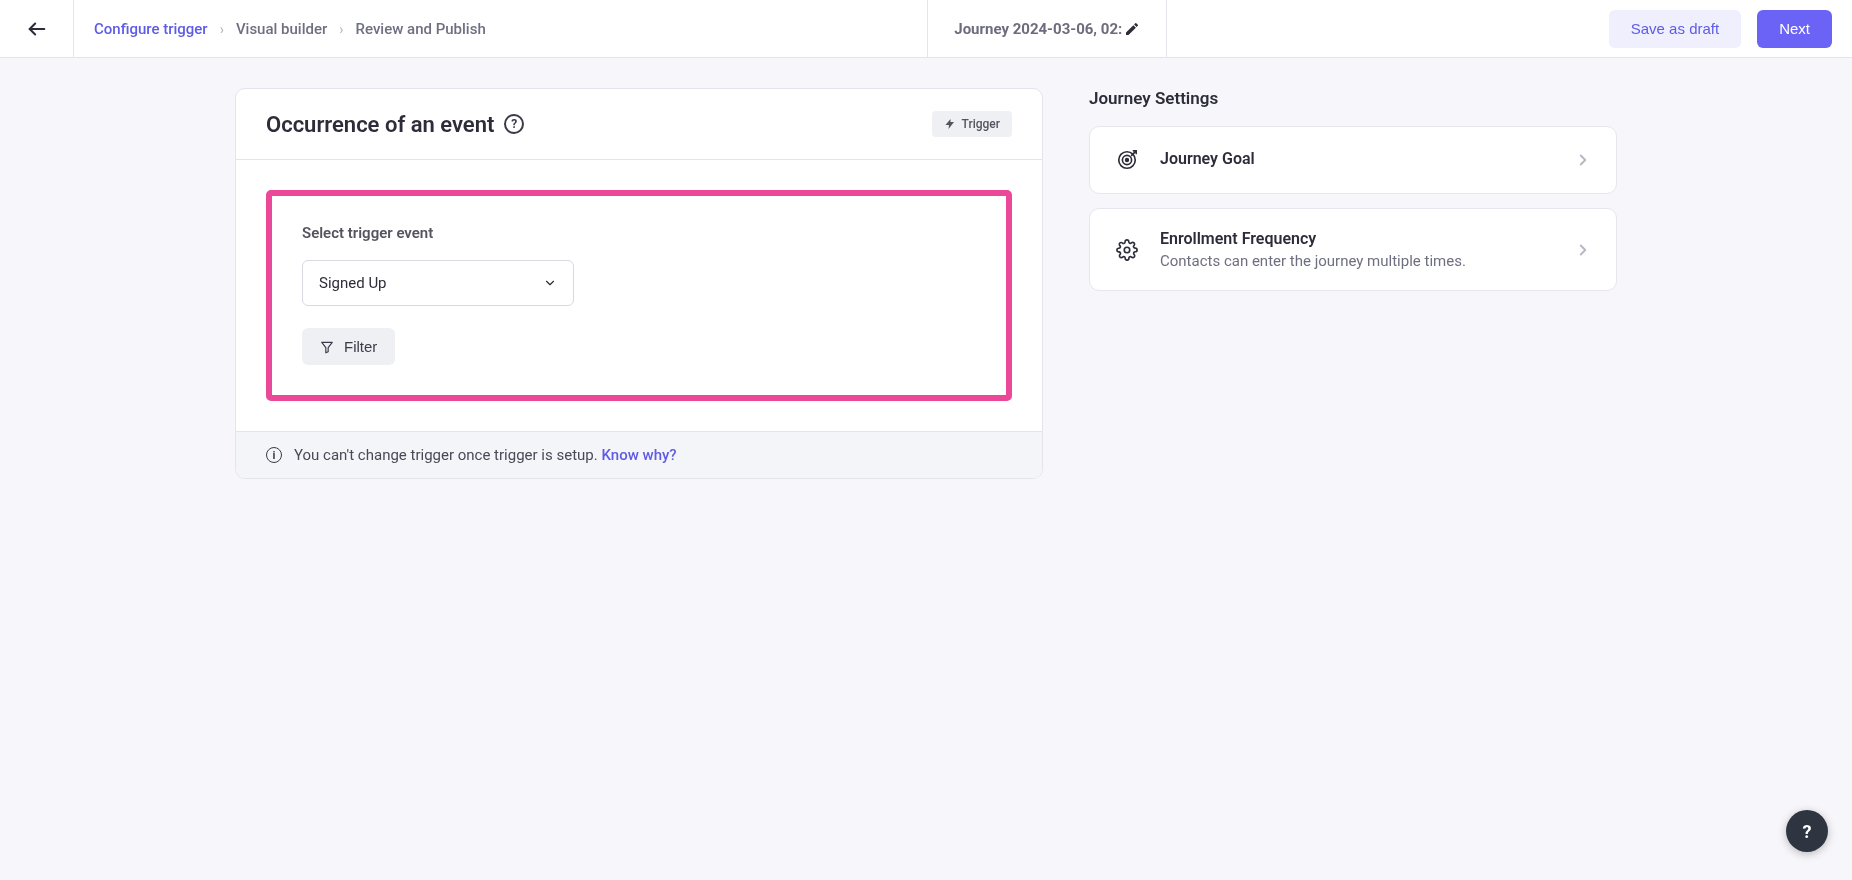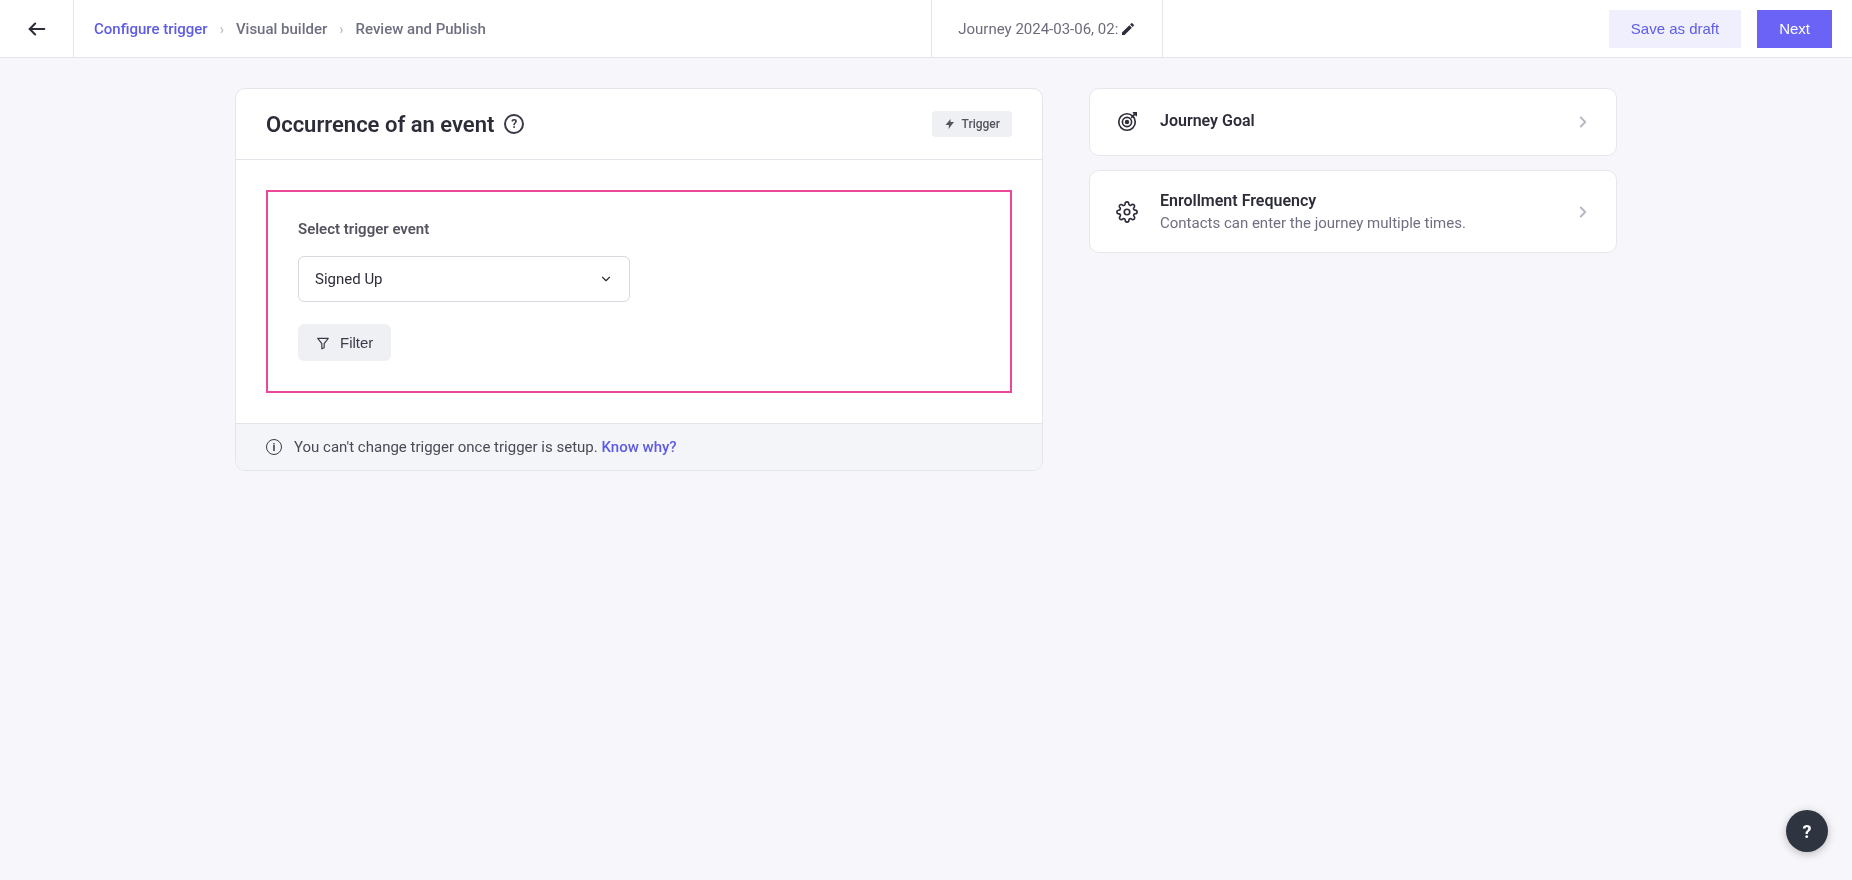--- a/index.html
+++ b/index.html
@@ -44,34 +44,34 @@
   .header-title {
     display: flex;
     align-items: center;
     gap: 2px;
     border-left: 1px solid #e4e4ea;
     border-right: 1px solid #e4e4ea;
     padding: 0 26px;
     min-width: 230px;
     color: #6c6c7d;
     font-size: 15px;
-    font-weight: 400;
+    font-weight: 700;
     white-space: nowrap;
   }
 
   .header-actions {
     display: flex;
     align-items: center;
     gap: 16px;
     padding: 0 20px;
     margin-left: auto;
   }
   .btn {
     border: none;
-    border-radius: 0;
+    border-radius: 6px;
     font-size: 15px;
     font-weight: 500;
     cursor: pointer;
     padding: 10px 22px;
     line-height: 1.2;
   }
   .btn-secondary {
     background: #efeffd;
     color: #5e5ce6;
   }
@@ -130,32 +130,32 @@
     padding: 6px 12px;
     font-size: 12px;
     font-weight: 500;
     display: inline-flex;
     align-items: flex-end;
     gap: 6px;
   }
 
   .card-body { padding: 30px; }
   .subcard {
-    border: 2px solid #ec4899;
-    border-radius: 0;
+    border: 6px solid #ec4899;
+    border-radius: 5px;
     padding: 28px 30px 30px 30px;
   }
   .field-label {
     font-size: 15px;
     font-weight: 600;
     color: #54545f;
     margin-bottom: 18px;
   }
   .select {
-    width: 332px;
+    width: 272px;
     height: 46px;
     border: 1px solid #d8d8e0;
     border-radius: 6px;
     display: flex;
     align-items: center;
     justify-content: space-between;
     padding: 0 16px;
     font-size: 15px;
     color: #2d2d3a;
     cursor: pointer;
@@ -337,20 +337,21 @@
     <div class="card-foot">
       <span class="info-circle">i</span>
       <span>
         <span>You can't change trigger once trigger is setup.</span>
         <a>Know why?</a>
       </span>
     </div>
   </div>
 
   <div class="settings">
+    <h2>Journey Settings</h2>
 
     <div class="setting-card">
       <div class="setting-icon">
         <svg width="22" height="22" viewBox="0 0 24 24" fill="none" stroke="#2d2d3a" stroke-width="1.8">
             <circle cx="12" cy="12" r="9"></circle>
             <circle cx="12" cy="12" r="5"></circle>
             <circle cx="12" cy="12" r="1.5" fill="#2d2d3a"></circle>
             <line x1="17" y1="7" x2="22" y2="2" stroke-linecap="round"></line>
             <polyline points="19 2 22 2 22 5" stroke-linecap="round" stroke-linejoin="round"></polyline>
           </svg>

